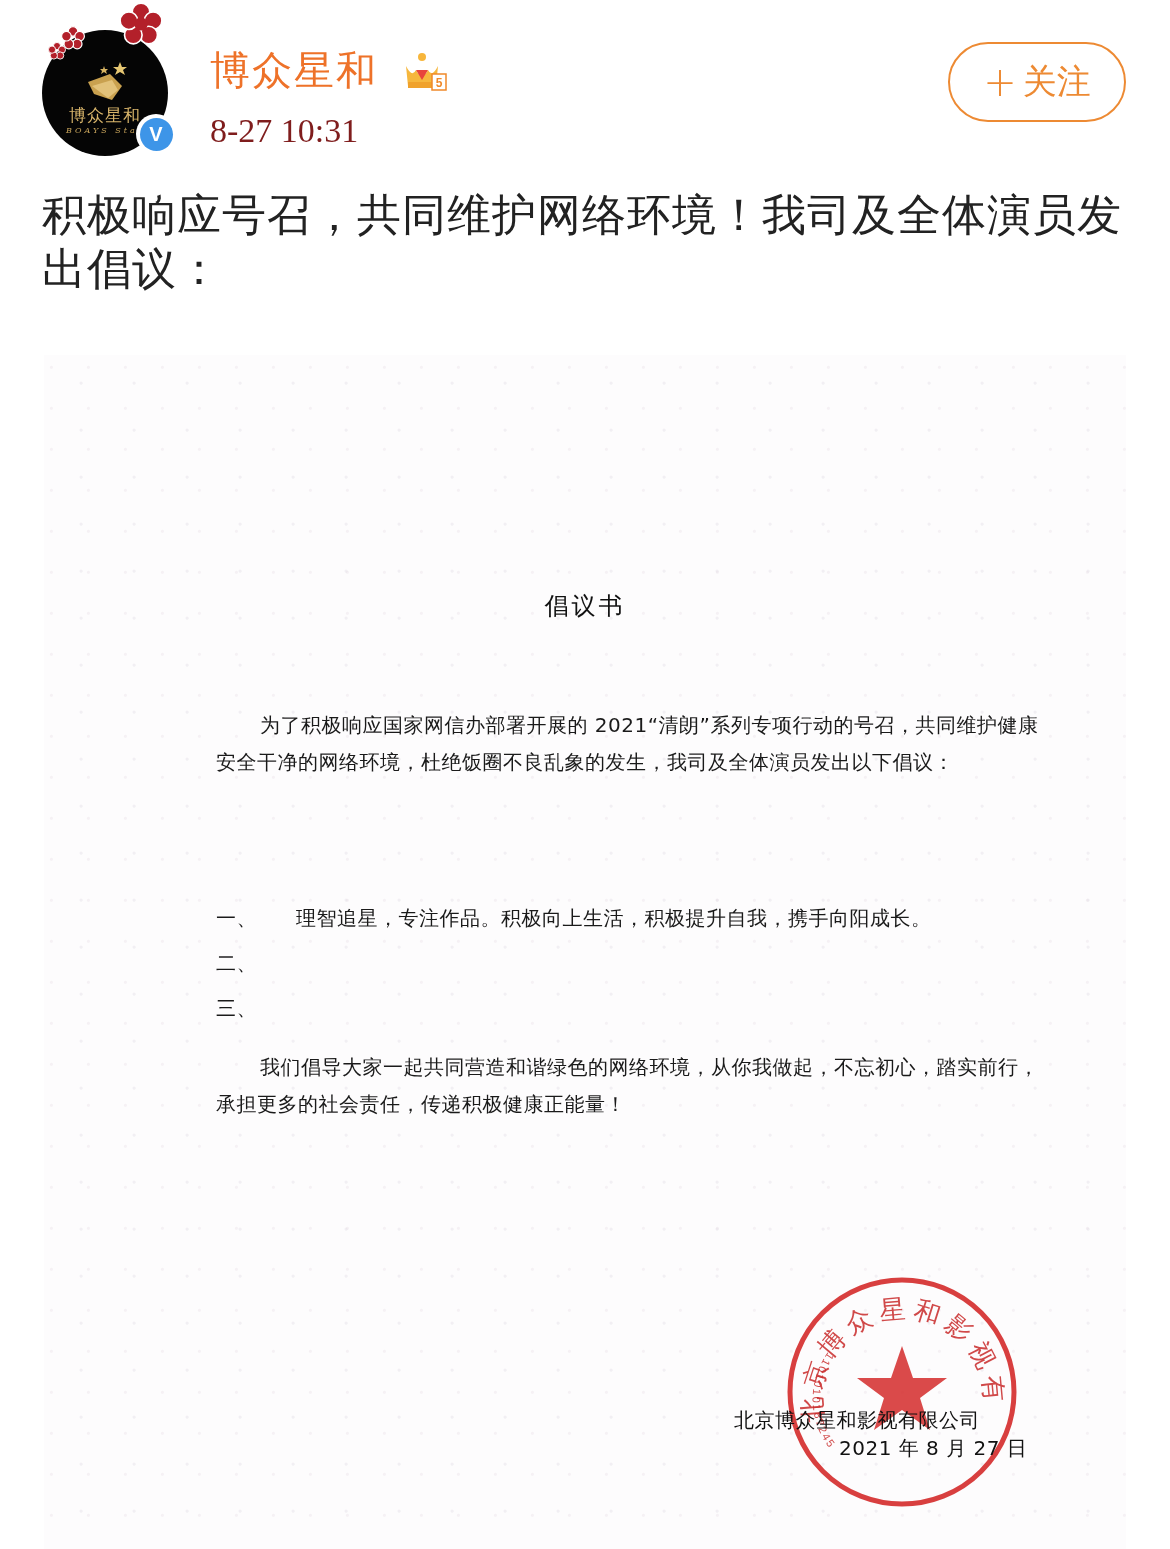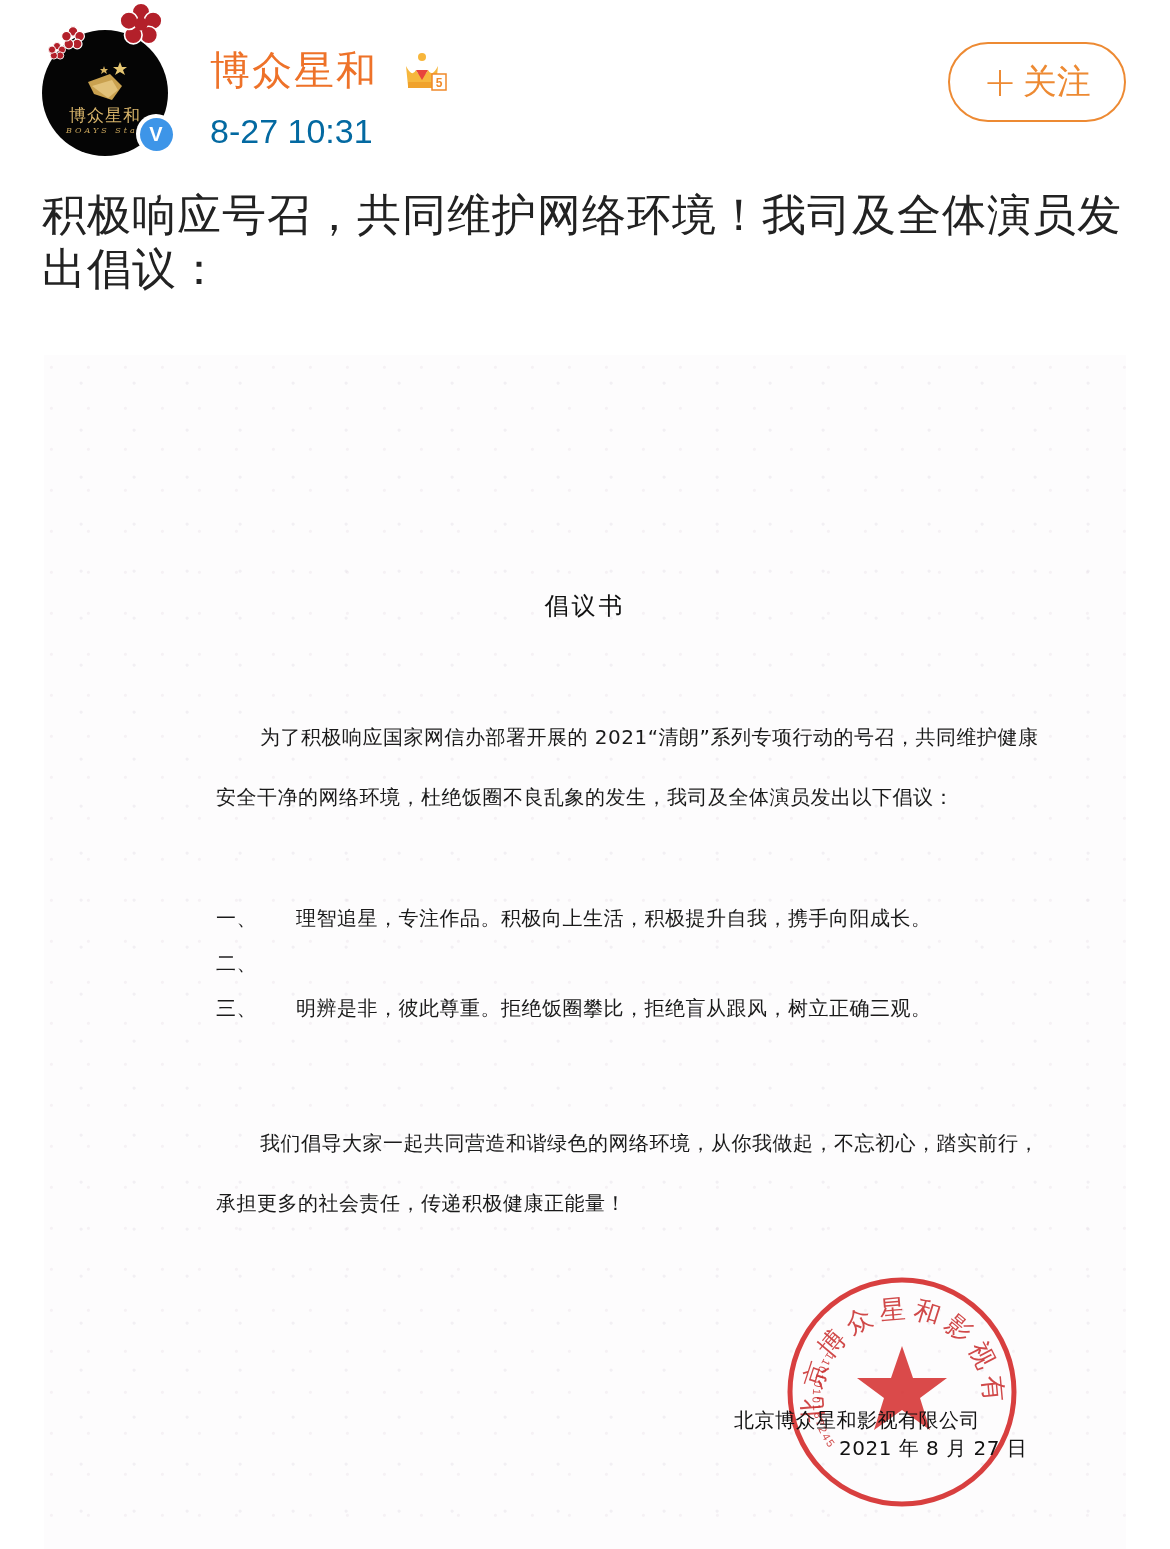--- a/index.html
+++ b/index.html
@@ -51,22 +51,22 @@
     }
 
     .user-name {
       position: absolute; left: 210px; top: 44px;
       font-size: 40px; color: #ee7229; letter-spacing: 2px;
       line-height: 52px;
     }
     .crown-icon { position: absolute; left: 402px; top: 52px; width: 46px; height: 40px; }
     .post-time {
       position: absolute; left: 210px; top: 110px;
-      font-size: 34px; color: #0369a1; line-height: 42px;
-      font-family: Liberation Sans, sans-serif;
+      font-size: 34px; color: #7f1d1d; line-height: 42px;
+      font-family: Liberation Serif, serif;
     }
 
     .follow-button {
       position: absolute; left: 948px; top: 42px; width: 178px; height: 80px;
       border: 2px solid #ed8a33; border-radius: 40px;
       display: flex; align-items: center; justify-content: center;
       color: #ed8a33; font-size: 34px; background: #fff; cursor: pointer;
     }
     .follow-button .plus { font-size: 40px; margin-right: 6px; font-weight: 300; }
 
@@ -86,24 +86,24 @@
         radial-gradient(circle at 70% 60%, rgba(220,215,225,0.35) 0 1px, transparent 2px);
       background-size: 37px 41px, 53px 47px;
       color: #141414;
     }
     .doc-title {
       position: absolute; left: 0; right: 0; top: 235px;
       text-align: center; font-size: 24px; letter-spacing: 3px; color: #111;
     }
     .doc-para {
       position: absolute; left: 172px; width: 840px;
-      font-size: 20px; line-height: 60px; color: #1a1a1a; letter-spacing: 0.5px;
+      font-size: 20px; line-height: 37px; color: #1a1a1a; letter-spacing: 0.5px;
     }
     .doc-para.p1 { top: 352px; }
-    .doc-para.p2 { top: 758px; }
+    .doc-para.p2 { top: 694px; }
     .doc-para .indent { display: inline-block; width: 44px; }
     .doc-list { position: absolute; left: 172px; top: 541px; width: 840px; }
     .doc-list .item {
       display: flex; font-size: 20px; line-height: 45px; color: #1a1a1a; letter-spacing: 0.5px;
     }
     .doc-list .num { width: 80px; }
 
     .seal { position: absolute; left: 738px; top: 917px; width: 240px; height: 240px; }
     .sign-company {
       position: absolute; left: 690px; top: 1052px;
@@ -191,21 +191,20 @@
     <div class="doc-list">
       <div class="item">
         <span class="num">一、</span>
         <span>理智追星，专注作品。积极向上生活，积极提升自我，携手向阳成长。</span>
       </div>
       <div class="item">
         <span class="num">二、</span>
       </div>
       <div class="item">
         <span class="num">三、</span>
-        <span>明辨是非，彼此尊重。拒绝饭圈攀比，拒绝盲从跟风，树立正确三观。</span>
       </div>
     </div>
 
     <div class="doc-para p2">
       <span class="indent"></span><span>我们倡导大家一起共同营造和谐绿色的网络环境，从你我做起，不忘初心，踏实前行，承担更多的社会责任，传递积极健康正能量！</span>
     </div>
 
     <svg class="seal" viewBox="0 0 240 240">
       <defs>
         <path id="sealArc" d="M 42 150 A 82 82 0 1 1 200 150"></path>

